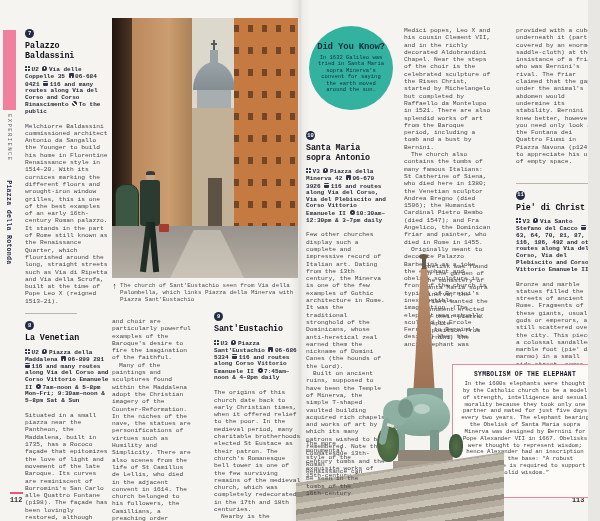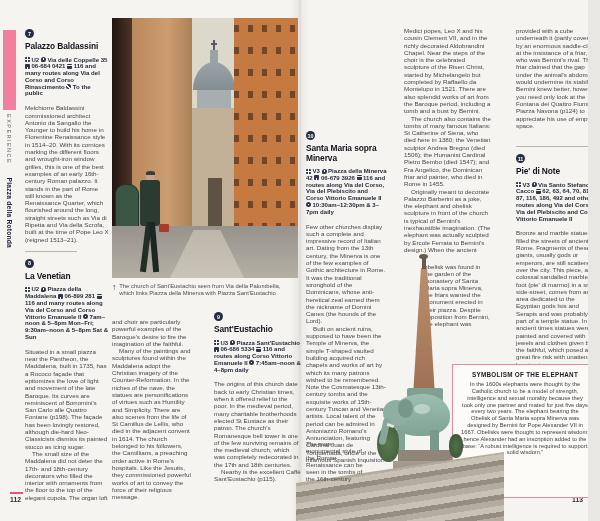--- a/index.html
+++ b/index.html
@@ -1,17 +1,17 @@
 <!DOCTYPE html>
 <html><head>
 <meta charset="utf-8">
 <style>
   html,body{margin:0;padding:0;background:#e9e7e3;}
   .canvas{position:relative;width:588px;height:521px;background:#f6f4f0;overflow:hidden;
-          font-family:Liberation Sans, sans-serif;}
+          font-family:Liberation Mono, monospace;}
   .fold{position:absolute;left:290px;top:0;width:20px;height:521px;
         background:linear-gradient(to right,rgba(0,0,0,0),rgba(0,0,0,.05) 40%,rgba(0,0,0,.10) 50%,rgba(0,0,0,.03) 62%,rgba(0,0,0,0));}
   
   .sb-block{position:absolute;left:3px;top:30px;width:13px;height:80px;background:#f0809e;}
   .sb-text{position:absolute;left:3px;top:114px;width:15px;height:300px;writing-mode:vertical-rl;}
   .sb-cat{font-size:5.6px;letter-spacing:1.4px;color:#63636a;margin-bottom:9px;}
   .sb-place{font-size:6.7px;font-weight:bold;color:#1b2340;letter-spacing:.2px;}
   
   .col{position:absolute;}
   .badge{width:9px;height:9px;border-radius:50%;background:#232c42;color:#fff;font-size:5.4px;
@@ -182,24 +182,28 @@
         <p class="para">The origins of this church date back to early Christian times, when it offered relief to the poor. In the medieval period, many charitable brotherhoods elected St Eustace as their patron. The church's Romanesque bell tower is one of the few surviving remains of the medieval church, which was completely redecorated in the 17th and 18th centuries.</p>
         <p class="para indent">Nearby is the excellent Caffè Sant'Eustachio (p115).</p>
       </div>
   </div>
 
   <div class="pagenum pn-left">
     <span class="pn-rule"></span>
     <span>112</span>
   </div>
 
+  <div class="dyk">
+    <div class="dyk-title">Did You Know?</div>
+    <div class="dyk-text">In 1632 Galileo was tried in Santa Maria sopra Minerva's convent for saying the earth moved around the sun.</div>
+  </div>
 
   <div class="col colA">
     <div class="badge">10</div>
-    <h2 class="stitle">Santa Maria sopra Minerva</h2>
+    <h2 class="stitle">Santa Maria sopra Antonio</h2>
     <div class="info"><span class="ic ic-map"></span>V3 <span class="ic ic-pin"></span>Piazza della Minerva 42 <span class="ic ic-phone"></span>06-679 3926 <span class="ic ic-bus"></span>116 and routes along Via del Corso, Via del Plebiscito and Corso Vittorio Emanuele II <span class="ic ic-clock"></span>10:30am–12:30pm &amp; 3–7pm daily </div>
     <div>
         <p class="para">Few other churches display such a complete and impressive record of Italian art. Dating from the 13th century, the Minerva is one of the few examples of Gothic architecture in Rome. It was the traditional stronghold of the Dominicans, whose anti-heretical zeal earned them the nickname of Domini Canes (the hounds of the Lord).</p>
         <p class="para indent">Built on ancient ruins, supposed to have been the Temple of Minerva, the simple T-shaped vaulted building acquired rich chapels and works of art by which its many patrons wished to be remembered. Note the Cosmatesque 13th-century tombs and the exquisite works of 15th-century Tuscan and Venetian artists. Local talent of the period can be admired in Antoniazzo Romano's Annunciation, featuring Cardinal Juan de Torquemada, uncle of the infamous Spanish Inquisitor.</p>
       </div>
   </div>
   <div class="col colA-tail tailtext">The more monumental style of the Roman Renaissance can be seen in the tombs of the 16th-century</div>
 
   <div class="col colB">
       <p class="para">Medici popes, Leo X and his cousin Clement VII, and in the richly decorated Aldobrandini Chapel. Near the steps of the choir is the celebrated sculpture of the Risen Christ, started by Michelangelo but completed by Raffaello da Montelupo in 1521. There are also splendid works of art from the Baroque period, including a tomb and a bust by Bernini.</p>
@@ -207,21 +211,21 @@
       <p class="para indent">Originally meant to decorate Palazzo Barberini as a joke, the elephant and obelisk sculpture in front of the church is typical of Bernini's inexhaustible imagination. (The elephant was actually sculpted by Ercole Ferrata to Bernini's design.) When the ancient</p>
     </div>
   <div class="col colB-tail tailtext">obelisk was found in the garden of the monastery of Santa Maria sopra Minerva, the friars wanted the monument erected in their piazza. Despite opposition from Bernini, the elephant was</div>
 
   <div class="col colC">
     <div>
         <p class="para">provided with a cube underneath it (partly covered by an enormous saddle-cloth) at the insistance of a friar, who was Bernini's rival. The friar claimed that the gap under the animal's abdomen would undermine its stability. Bernini knew better, however: you need only look at the Fontana dei Quattro Fiumi in Piazza Navona (p124) to appreciate his use of empty space.</p>
       </div>
     <div class="divider"></div>
     <div class="badge">11</div>
-    <h2 class="stitle">Pie' di Note</h2>
+    <h2 class="stitle">Pie' di Christ</h2>
     <div class="info"><span class="ic ic-map"></span>V3 <span class="ic ic-pin"></span>Via Santo Stefano del Cacco <span class="ic ic-bus"></span>62, 63, 64, 70, 81, 87, 116, 186, 492 and other routes along Via del Corso, Via del Plebiscito and Corso Vittorio Emanuele II </div>
     <div>
         <p class="para">Bronze and marble statues filled the streets of ancient Rome. Fragments of these giants, usually gods or emperors, are still scattered over the city. This piece, a colossal sandalled marble foot (pie' di marmo) in a small side-street, comes from an area dedicated to the Egyptian gods Isis and Serapis and was probably part of a temple statue. In ancient times statues were painted and covered with jewels and clothes given by the faithful, which posed a great fire risk with unattended burning tapers.</p>
       </div>
   </div>
 
   <div class="obelisk"></div>
   <div class="ob-star"></div>
   <div class="ob-tip"></div>
   <div class="ele-cloth"></div>

